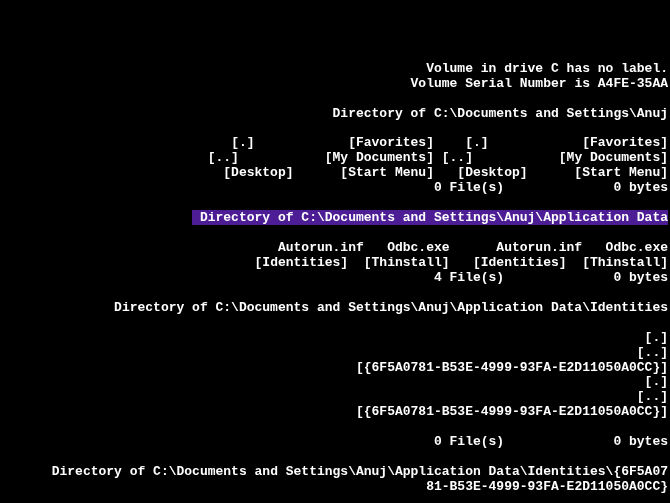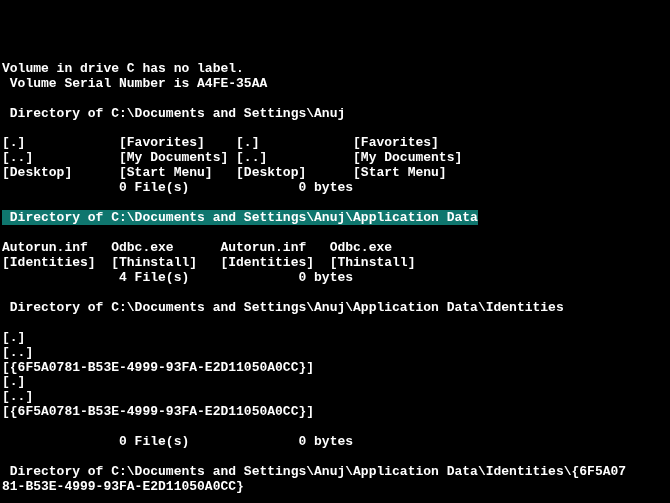--- a/index.html
+++ b/index.html
@@ -14,27 +14,28 @@
       font-size: 13px;
       font-weight: bold;
       line-height: 1.15;
       padding: 2px;
       width: 670px;
       height: 503px;
       overflow: hidden;
       white-space: pre;
     }
     .highlight {
-      background: #0f766e;
+      background: #4c1d95;
       color: #fff;
       display: inline;
     }
     .line {
       display: block;
       min-height: 1.15em;
+      text-align: right;
     }
   </style>
 </head>
 <body>
 
 
 
 <div id="terminal"><span class="line">Volume in drive C has no label.</span><span class="line"> Volume Serial Number is A4FE-35AA</span><span class="line"></span><span class="line"> Directory of C:\Documents and Settings\Anuj</span><span class="line"></span><span class="line">[.]            [Favorites]    [.]            [Favorites]</span><span class="line">[..]           [My Documents] [..]           [My Documents]</span><span class="line">[Desktop]      [Start Menu]   [Desktop]      [Start Menu]</span><span class="line">               0 File(s)              0 bytes</span><span class="line"></span><span class="line"><span class="highlight"> Directory of C:\Documents and Settings\Anuj\Application Data</span></span><span class="line"></span><span class="line">Autorun.inf   Odbc.exe      Autorun.inf   Odbc.exe</span><span class="line">[Identities]  [Thinstall]   [Identities]  [Thinstall]</span><span class="line">               4 File(s)              0 bytes</span><span class="line"></span><span class="line"> Directory of C:\Documents and Settings\Anuj\Application Data\Identities</span><span class="line"></span><span class="line">[.]</span><span class="line">[..]</span><span class="line">[{6F5A0781-B53E-4999-93FA-E2D11050A0CC}]</span><span class="line">[.]</span><span class="line">[..]</span><span class="line">[{6F5A0781-B53E-4999-93FA-E2D11050A0CC}]</span><span class="line"></span><span class="line">               0 File(s)              0 bytes</span><span class="line"></span><span class="line"> Directory of C:\Documents and Settings\Anuj\Application Data\Identities\{6F5A07</span><span class="line">81-B53E-4999-93FA-E2D11050A0CC}</span><span class="line"></span></div>
 
 

